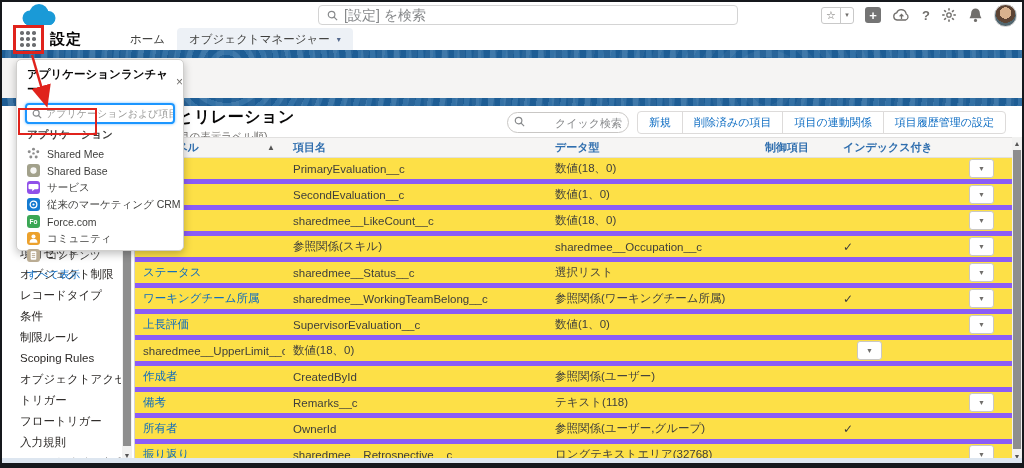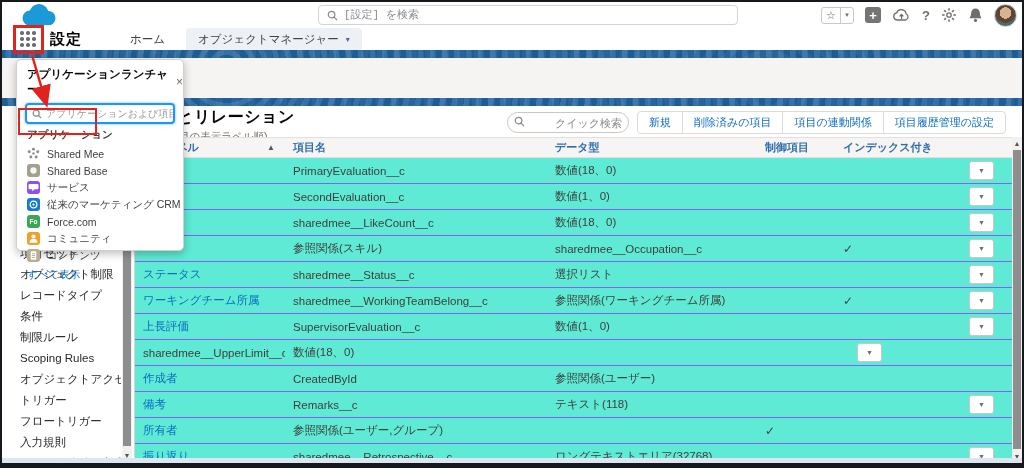--- a/index.html
+++ b/index.html
@@ -7,41 +7,41 @@
   .screen{ position:relative; width:1024px; height:468px; background:#fff;
     border:2px solid #15181c; border-bottom-width:5px; overflow:hidden;
     font-family:"Liberation Sans","DejaVu Sans",sans-serif; color:#181818;}
 
   
   .topbar{ position:relative; height:26px; background:#fff; }
   .logo{ position:absolute; left:15px; top:1px; }
   .gsearch{ position:absolute; left:316px; top:3px; width:420px; height:20px;
     border:1px solid #d4d4d4; border-radius:4px; background:#fff; display:flex; align-items:center; }
   .gsearch svg{ margin:0 6px 0 8px; }
-  .gsearch input{ border:none; outline:none; flex:1; font-size:11px; color:#444;
-    font-family:Liberation Mono, monospace; background:transparent; }
+  .gsearch input{ border:none; outline:none; flex:1; font-size:14px; color:#444;
+    font-family:Liberation Sans, sans-serif; background:transparent; }
   .gsearch input::placeholder{ color:#87898b; }
   .top-actions{ position:absolute; right:5px; top:2px; height:22px; display:flex; align-items:center; gap:11px; }
   .fav-split{ display:flex; align-items:stretch; height:17px; border:1px solid #c9c9c9; border-radius:3px; overflow:hidden; }
   .fav-star{ width:18px; display:flex; align-items:center; justify-content:center; font-size:11px; color:#706e6b; }
   .fav-caret{ width:13px; border-left:1px solid #c9c9c9; display:flex; align-items:center; justify-content:center; font-size:7px; color:#706e6b; }
   .icon-btn{ display:flex; align-items:center; justify-content:center; color:#706e6b; }
   .plus-box{ width:16px; height:16px; background:#747474; border-radius:3px; color:#fff; font-size:13px;
     font-weight:bold; display:flex; align-items:center; justify-content:center; line-height:1; }
   .help-q{ font-size:13px; font-weight:bold; color:#706e6b; }
   .avatar{ width:23px; height:23px; border-radius:50%;
     background:radial-gradient(circle at 50% 38%, #d9b28e 0 34%, #5d4434 35% 58%, #51666f 59%); border:1px solid #cfcfcf; }
 
   
   .navbar{ position:relative; height:22px; background:#fff; display:flex; align-items:center; }
   .waffle{ margin-left:17px; width:18px; height:18px; display:grid; grid-template-columns:repeat(3,4px);
     grid-template-rows:repeat(3,4px); gap:2px; align-content:center; justify-content:center; }
   .waffle i{ width:3.5px; height:3.5px; border-radius:50%; background:#6b6d70; }
   .appname{ margin-left:13px; font-size:15px; font-weight:bold; color:#080707; letter-spacing:1px; }
-  .tab{ margin-left:9px; padding:0 12px; height:22px; display:flex; align-items:center; font-size:11.5px; color:#3e3e3c; }
+  .tab{ margin-left:0; padding:0 12px; height:22px; display:flex; align-items:center; font-size:11.5px; color:#3e3e3c; }
   .tab.first{ margin-left:36px;font-family:Liberation Serif, serif; }
   .tab.active{ background:#edf1f6; border-radius:4px 4px 0 0; gap:7px; }
   .tab .chev{ font-size:8px; color:#54698d; }
 
   
   .band{ position:relative; height:56px; background-color:#20639c;
     background-image:repeating-radial-gradient(circle at 22% 30%, rgba(255,255,255,.09) 0 5px, rgba(8,40,80,.10) 6px 12px),
       repeating-radial-gradient(circle at 75% 70%, rgba(255,255,255,.06) 0 7px, transparent 8px 16px); }
   .band-card{ position:absolute; left:0; right:0; top:8px; height:40px; background:#f5f4f3; }
 
@@ -73,21 +73,21 @@
     padding:0 11px; margin-left:-1px; cursor:pointer; font-family:inherit; white-space:nowrap; }
   .btn-group button:first-child{ border-radius:4px 0 0 4px; margin-left:0; }
   .btn-group button:last-child{ border-radius:0 4px 4px 0; }
 
   
   .tbl{ position:absolute; left:0; right:10px; top:31px; bottom:0; }
   .trow, .thead{ display:grid; grid-template-columns:150px 262px 210px 78px 112px 1fr; align-items:center; }
   .thead{ height:21px; background:#f6f5f4; border-top:1px solid #e1e0df; border-bottom:1px solid #e1e0df; }
   .thead .hcell{ font-size:11px; font-weight:bold; color:#2f6eae; padding-left:8px; white-space:nowrap; overflow:hidden; display:flex; align-items:center; }
   .thead .hcell .sort{ margin-left:auto; margin-right:10px; font-size:8px; color:#555; }
-  .trow{ height:26px; border-bottom:1px solid #8b5cf6; background:#5eead4; }
+  .trow{ height:26px; border-bottom:5px solid #8b5cf6; background:#fde047; }
   .tcell{ font-size:11.5px; padding-left:8px; color:#3e3e3c; white-space:nowrap; overflow:hidden; }
   .tcell a{ color:#0b6bc2; text-decoration:none; cursor:pointer; }
   .check{ font-size:12px; color:#3e3e3c; }
   .rowmenu{ width:25px; height:19px; border:1px solid #c9c7c5; border-radius:3px; background:#fff; color:#706e6b;
     font-size:7px; display:flex; align-items:center; justify-content:center; cursor:pointer; margin-left:14px; }
   .tbl-scroll{ position:absolute; right:0; top:31px; bottom:0; width:10px; background:#f1f1f0; }
   .tbl-up,.tbl-down{ position:absolute; left:0; width:10px; height:12px; font-size:7px; color:#555; display:flex; align-items:center; justify-content:center; }
   .tbl-up{ top:0; } .tbl-down{ bottom:1px; }
   .tbl-thumb{ position:absolute; left:1px; width:8px; top:13px; bottom:14px; background:#8e8e8e; }
 
@@ -358,20 +358,21 @@
               <div class="tcell">Remarks__c</div>
               <div class="tcell">テキスト(118)</div>
               <div class="tcell"></div>
               <div class="tcell"></div>
               <div class="tcell">
                 <span class="rowmenu">▼</span>
               </div>
             </div>
             <div class="trow">
               <div class="tcell"><a>所有者</a></div>
+              <div class="tcell">OwnerId</div>
               <div class="tcell">参照関係(ユーザー,グループ)</div>
               <div class="tcell"></div>
               <div class="tcell"><span class="check">✓</span></div>
               <div class="tcell"></div>
             </div>
             <div class="trow">
               <div class="tcell"><a>振り返り</a></div>
               <div class="tcell">sharedmee__Retrospective__c</div>
               <div class="tcell">ロングテキストエリア(32768)</div>
               <div class="tcell"></div>

